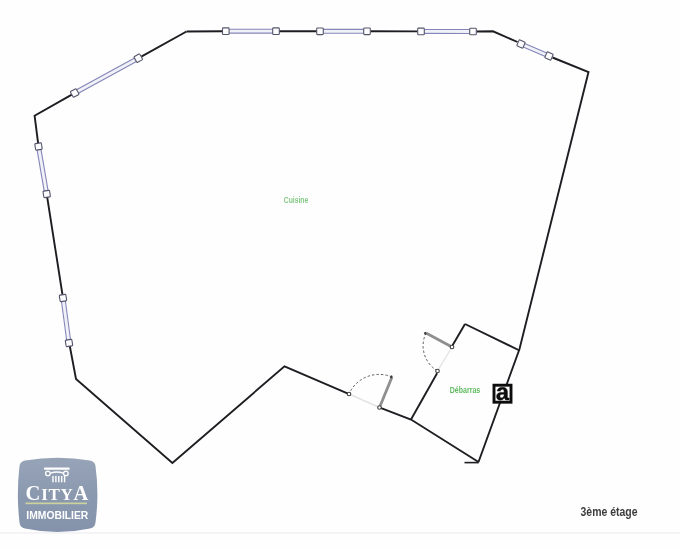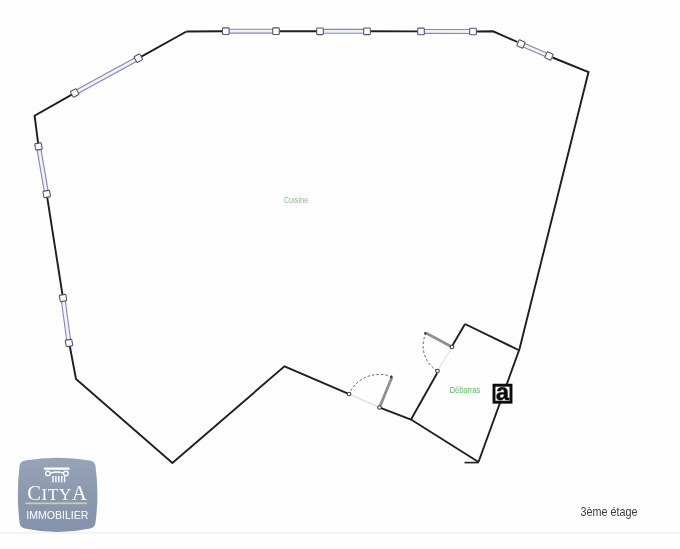--- a/index.html
+++ b/index.html
@@ -1,17 +1,17 @@
 <!DOCTYPE html>
 <html><head>
 <meta charset="utf-8">
 <style>
   html,body{margin:0;padding:0;background:#fff;}
   .page{position:relative;width:680px;height:549px;background:#fefefe;overflow:hidden;
-        font-family:"Liberation Sans",sans-serif;}
+        font-family:"Liberation Sans",sans-serif;font-weight:bold;}
 </style>
 </head>
 <body>
 <div class="page">
 <svg width="680" height="549" viewBox="0 0 680 549">
 
   <rect x="0" y="532.4" width="680" height="1.1" fill="#ececf0"></rect>
 
   <g stroke="#1e1e22" stroke-width="1.9" fill="none" stroke-linecap="butt" stroke-linejoin="miter">
 

